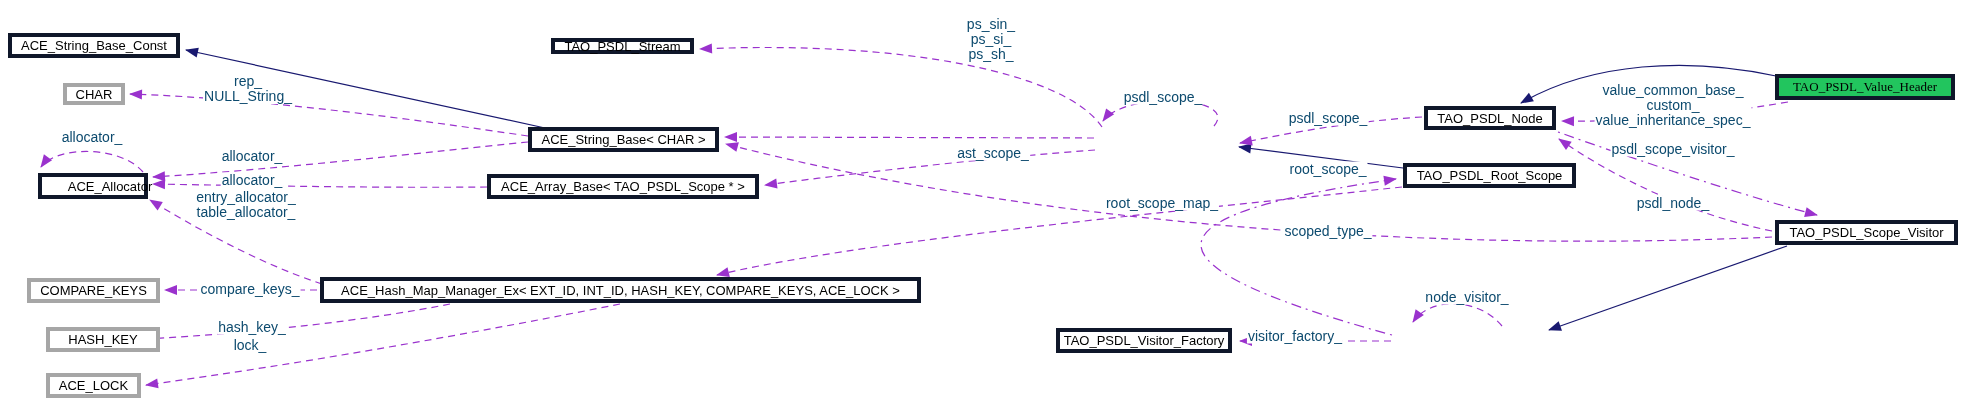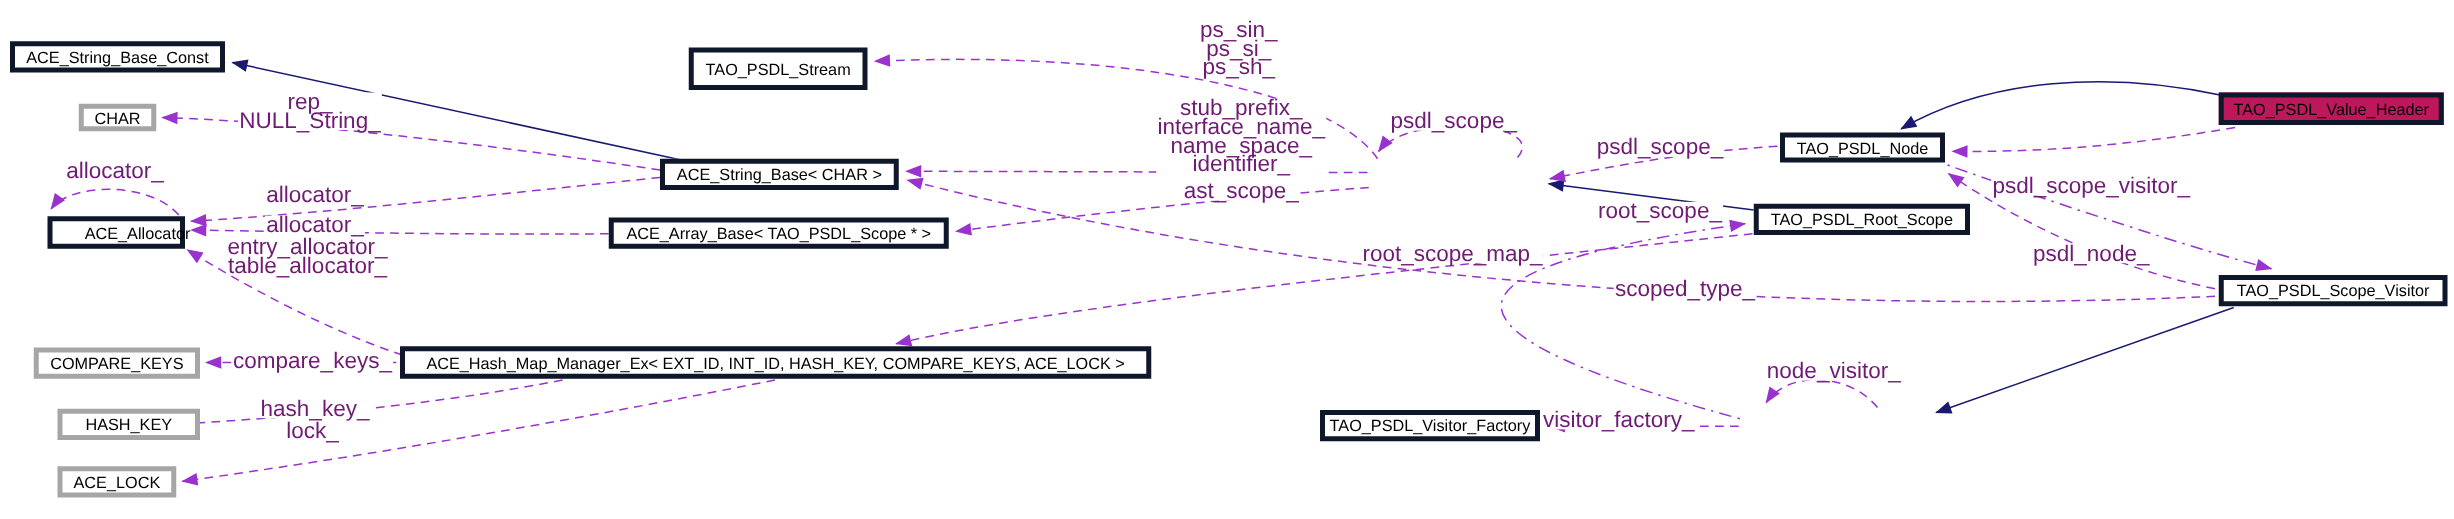--- a/index.html
+++ b/index.html
@@ -8,24 +8,24 @@
     font-family:"Liberation Sans", sans-serif; overflow:hidden;
   }
   #edges { position:absolute; left:0; top:0; z-index:1; }
   .node {
     position:absolute; box-sizing:border-box; z-index:2;
     border:4px solid #0f172a; background:#fff; color:#000;
     display:flex; align-items:center; justify-content:center;
     font-size:13px; white-space:nowrap; cursor:pointer;text-align:right;
   }
   .node.param { border-color:#a6a6a6; cursor:default; }
-  .node.focus { background:#be185d; cursor:default; }
+  .node.focus { background:#22c55e; cursor:default;font-family:Liberation Serif, serif; }
   .elabel {
     position:absolute; z-index:3; transform:translate(-50%,-50%);
-    font-size:18px; line-height:15px; text-align:center; color:#701a75;
+    font-size:14px; line-height:15px; text-align:center; color:#0c4a6e;
     white-space:pre-line; background:#ffffff; padding:0 1px;
   }
   .e-sol  { fill:none; stroke:#191970; stroke-width:1.2; }
   .e-dash { fill:none; stroke:#9a32cd; stroke-width:1.2; stroke-dasharray:7 5; }
   .e-dd   { fill:none; stroke:#9a32cd; stroke-width:1.2; stroke-dasharray:2 5 10 5; }
 </style>
 </head>
 <body>
 
 <div id="canvas">
@@ -67,21 +67,21 @@
     <path class="e-dash" d="M 1502,326 C 1478,297 1430,297 1413,322" marker-end="url(#ah-p)"></path>
     <path class="e-dash" d="M 1391,341 L 1240,341" marker-end="url(#ah-p)"></path>
   </svg>
 
   <div class="node" style="left:8px;top:33px;width:172px;height:25px;">ACE_String_Base_Const</div>
   <div class="node param" style="left:63px;top:83px;width:62px;height:22px;">CHAR</div>
   <div class="node" style="left:38px;top:173px;width:110px;height:26px;padding-left:34px;">ACE_Allocator</div>
   <div class="node param" style="left:27px;top:278px;width:133px;height:25px;">COMPARE_KEYS</div>
   <div class="node param" style="left:46px;top:327px;width:114px;height:25px;">HASH_KEY</div>
   <div class="node param" style="left:46px;top:373px;width:95px;height:25px;">ACE_LOCK</div>
-  <div class="node" style="left:551px;top:38px;width:143px;height:34px;">TAO_PSDL_Stream</div>
+  <div class="node" style="left:551px;top:38px;width:143px;height:16px;">TAO_PSDL_Stream</div>
   <div class="node" style="left:528px;top:127px;width:191px;height:25px;">ACE_String_Base&lt; CHAR &gt;</div>
   <div class="node" style="left:487px;top:174px;width:272px;height:25px;">ACE_Array_Base&lt; TAO_PSDL_Scope * &gt;</div>
   <div class="node" style="left:320px;top:277px;width:601px;height:26px;">ACE_Hash_Map_Manager_Ex&lt; EXT_ID, INT_ID, HASH_KEY, COMPARE_KEYS, ACE_LOCK &gt;</div>
   <div class="node" style="left:1424px;top:106px;width:132px;height:24px;">TAO_PSDL_Node</div>
   <div class="node" style="left:1403px;top:163px;width:173px;height:25px;">TAO_PSDL_Root_Scope</div>
   <div class="node focus" style="left:1775px;top:74px;width:180px;height:26px;">TAO_PSDL_Value_Header</div>
   <div class="node" style="left:1775px;top:220px;width:183px;height:25px;">TAO_PSDL_Scope_Visitor</div>
   <div class="node" style="left:1056px;top:328px;width:176px;height:25px;">TAO_PSDL_Visitor_Factory</div>
 
   <div class="elabel" style="left:248px;top:89px;">rep_
@@ -90,28 +90,27 @@
   <div class="elabel" style="left:252px;top:156px;">allocator_</div>
   <div class="elabel" style="left:252px;top:180px;">allocator_</div>
   <div class="elabel" style="left:246px;top:205px;">entry_allocator_
 table_allocator_</div>
   <div class="elabel" style="left:250px;top:289px;">compare_keys_</div>
   <div class="elabel" style="left:252px;top:327px;">hash_key_</div>
   <div class="elabel" style="left:250px;top:345px;">lock_</div>
   <div class="elabel" style="left:991px;top:39px;">ps_sin_
 ps_si_
 ps_sh_</div>
-  <div class="elabel" style="left:993px;top:109px;">stub_prefix_
-interface_name_
-name_space_
-identifier_</div>
   <div class="elabel" style="left:993px;top:153px;">ast_scope_</div>
   <div class="elabel" style="left:1163px;top:97px;">psdl_scope_</div>
   <div class="elabel" style="left:1328px;top:118px;">psdl_scope_</div>
   <div class="elabel" style="left:1328px;top:169px;">root_scope_</div>
   <div class="elabel" style="left:1162px;top:203px;">root_scope_map_</div>
-  <div class="elabel" style="left:1328px;top:231px;margin-left:20px;">scoped_type_</div>
+  <div class="elabel" style="left:1328px;top:231px;">scoped_type_</div>
+  <div class="elabel" style="left:1673px;top:105px;">value_common_base_
+custom_
+value_inheritance_spec_</div>
   <div class="elabel" style="left:1673px;top:149px;">psdl_scope_visitor_</div>
   <div class="elabel" style="left:1673px;top:203px;">psdl_node_</div>
   <div class="elabel" style="left:1467px;top:297px;">node_visitor_</div>
   <div class="elabel" style="left:1295px;top:336px;">visitor_factory_</div>
 
 </div>
 
 </body></html>

